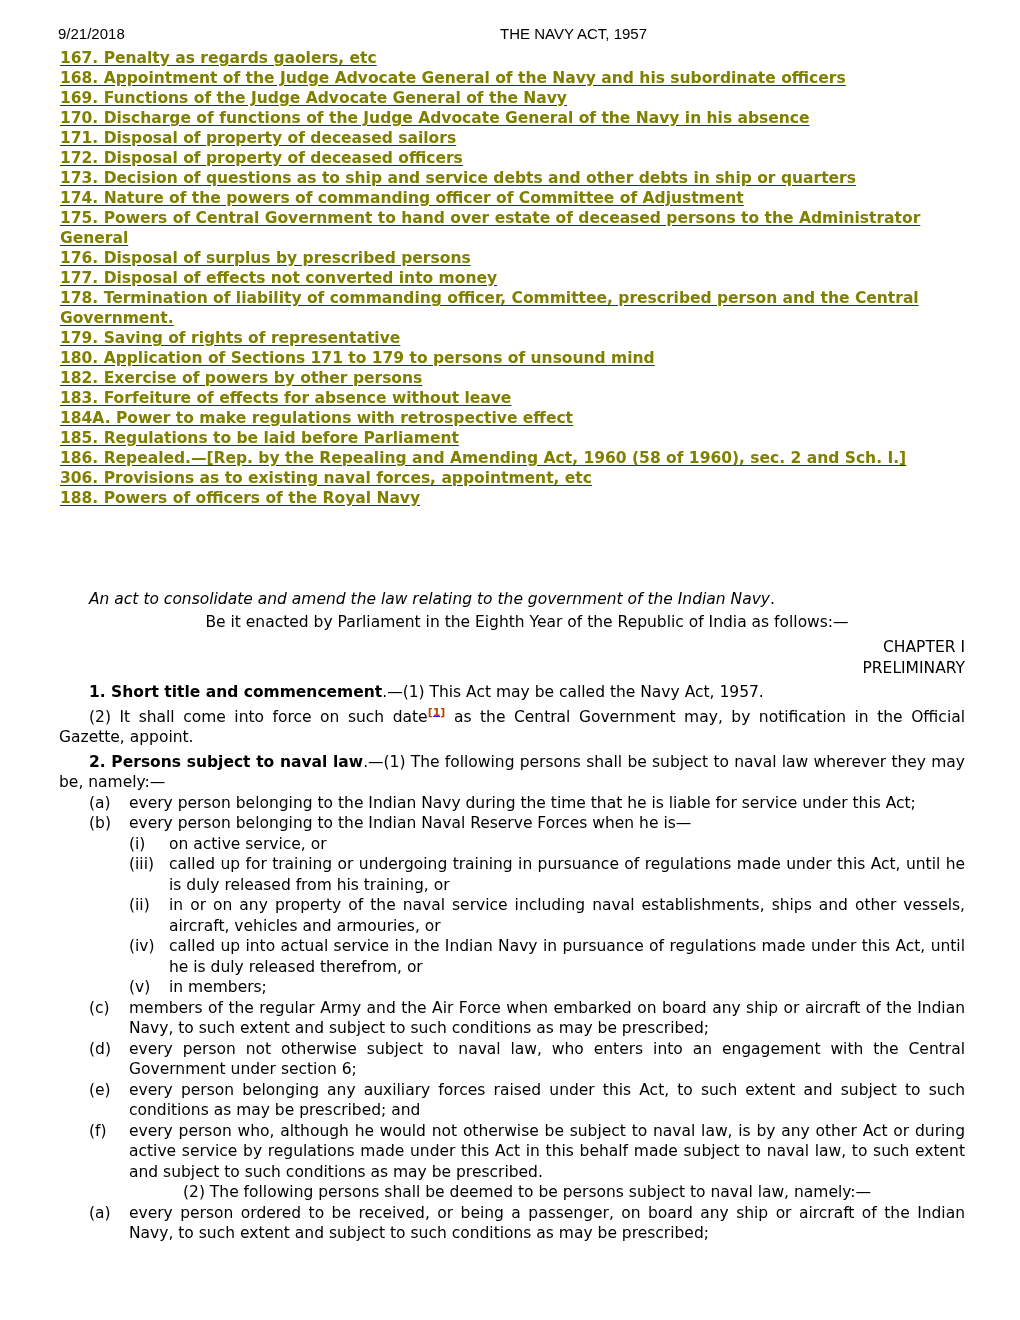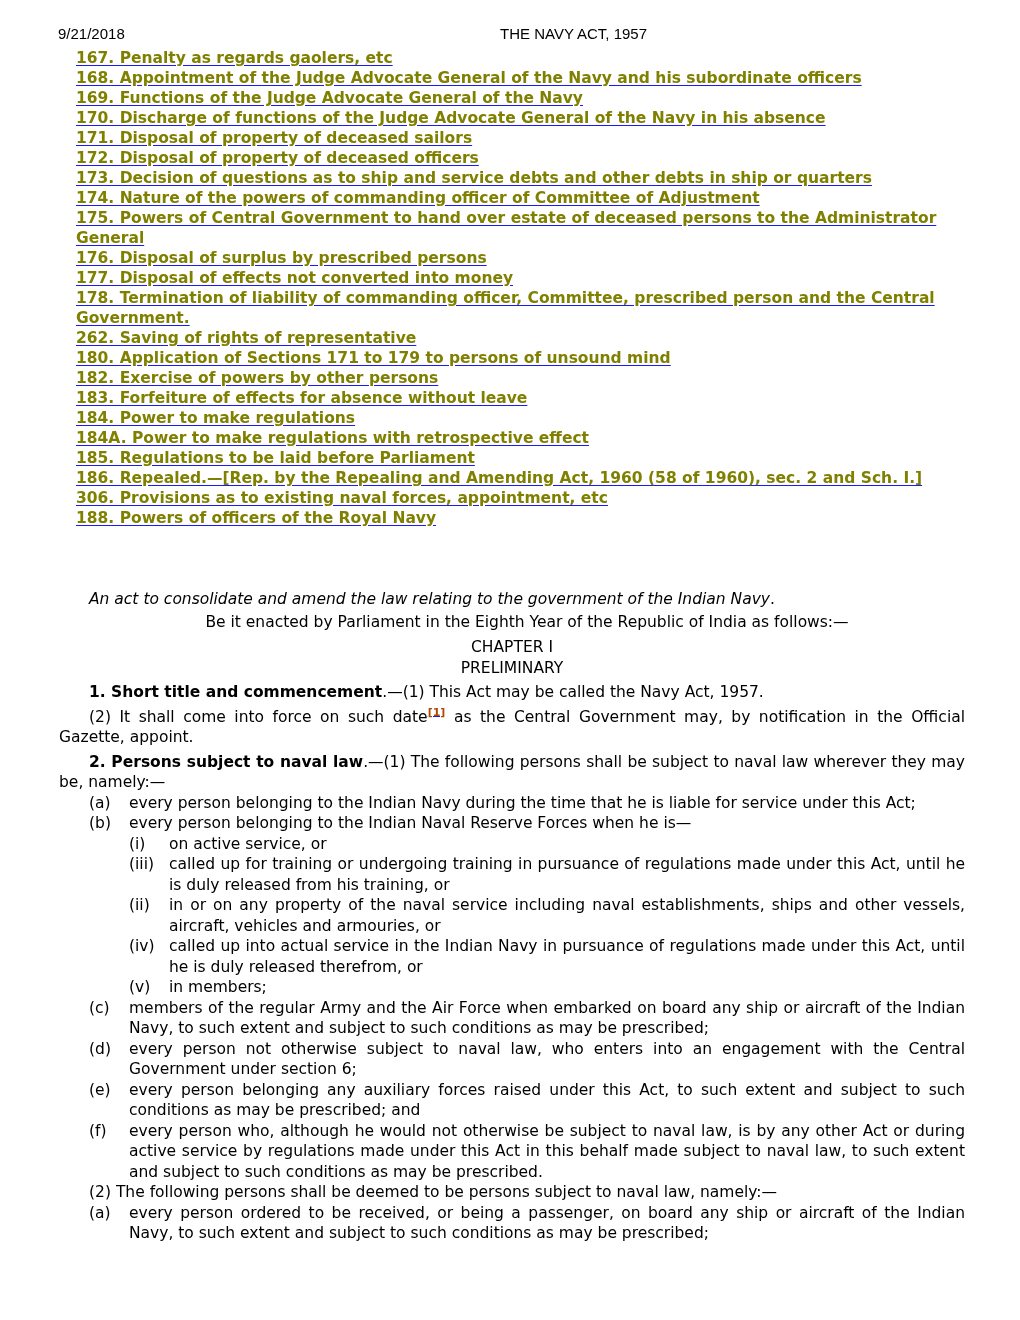--- a/index.html
+++ b/index.html
@@ -8,51 +8,51 @@
     font-family: "DejaVu Sans", sans-serif; color: #000;
   }
   .page-header {
     position: absolute; top: 25px; left: 0; width: 1020px; height: 16px;
     font-family: "Liberation Sans", sans-serif; font-size: 15px; color: #000;
   }
   .page-header .date { position: absolute; left: 58px; top: 0; }
   .page-header .title { position: absolute; left: 500px; top: 0; }
 
   .toc {
-    position: absolute; left: 76px; top: 48px; width: 900px;
+    position: absolute; left: 60px; top: 48px; width: 900px;
     list-style: none; margin: 0; padding: 0;
   }
   .toc li { margin: 0; padding: 0; line-height: 20px; }
   .toc a {
     font-family: "DejaVu Sans", sans-serif; font-weight: bold; font-size: 15.5px;
     color: #808000; text-decoration: underline; text-decoration-color: #1a1aff;
     text-underline-offset: 2px; letter-spacing: 0px; cursor: pointer;
   }
 
   .body-text {
     position: absolute; left: 59px; top: 589px; width: 906px;
     font-size: 15.5px; line-height: 20.5px;
   }
   .body-text p { margin: 0; }
   .preamble { padding-left: 30px; font-style: italic; }
   .enact { padding-left: 30px; margin-top: 2px !important; text-align: center; }
-  .center { text-align: center; }
+  .center { text-align: right; }
   .chapter { margin-top: 5px !important; }
   .section { text-indent: 30px; text-align: justify; margin-top: 4px !important; }
   .section b { font-weight: bold; }
   sup.fn { font-size: 11px; vertical-align: super; line-height: 0; }
   sup.fn a { color: #b34700; font-weight: bold; text-decoration: underline; text-decoration-color: #1a1aff; }
   .item { display: flex; margin: 0; text-align: justify; }
   .item .lbl { flex: 0 0 auto; }
   .lvl1 { padding-left: 30px; }
   .lvl1 .lbl { width: 40px; }
   .lvl2 { padding-left: 70px; }
   .lvl2 .lbl { width: 40px; }
   .item .txt { flex: 1; }
-  .item2 { padding-left: 30px; margin: 0; }
+  .item2 { padding-left: 30px; margin: 0; text-align: center; }
 </style>
 </head>
 <body>
 
 <div class="page-header">
   <span class="date">9/21/2018</span>
   <span class="title">THE NAVY ACT, 1957</span>
 </div>
 
 <ul class="toc">
@@ -61,25 +61,24 @@
   <li><a>169. Functions of the Judge Advocate General of the Navy</a></li>
   <li><a>170. Discharge of functions of the Judge Advocate General of the Navy in his absence</a></li>
   <li><a>171. Disposal of property of deceased sailors</a></li>
   <li><a>172. Disposal of property of deceased officers</a></li>
   <li><a>173. Decision of questions as to ship and service debts and other debts in ship or quarters</a></li>
   <li><a>174. Nature of the powers of commanding officer of Committee of Adjustment</a></li>
   <li><a>175. Powers of Central Government to hand over estate of deceased persons to the Administrator General</a></li>
   <li><a>176. Disposal of surplus by prescribed persons</a></li>
   <li><a>177. Disposal of effects not converted into money</a></li>
   <li><a>178. Termination of liability of commanding officer, Committee, prescribed person and the Central Government.</a></li>
-  <li><a>262. Saving of rights of representative</a></li>
+  <li><a>179. Saving of rights of representative</a></li>
   <li><a>180. Application of Sections 171 to 179 to persons of unsound mind</a></li>
   <li><a>182. Exercise of powers by other persons</a></li>
   <li><a>183. Forfeiture of effects for absence without leave</a></li>
-  <li><a>184. Power to make regulations</a></li>
   <li><a>184A. Power to make regulations with retrospective effect</a></li>
   <li><a>185. Regulations to be laid before Parliament</a></li>
   <li><a>186. Repealed.—[Rep. by the Repealing and Amending Act, 1960 (58 of 1960), sec. 2 and Sch. I.]</a></li>
   <li><a>306. Provisions as to existing naval forces, appointment, etc</a></li>
   <li><a>188. Powers of officers of the Royal Navy</a></li>
 </ul>
 
 <div class="body-text">
   <p class="preamble"><span>An act to consolidate and amend the law relating to the government of the Indian Navy</span><span style="font-style:normal">.</span></p>
   <p class="enact">Be it enacted by Parliament in the Eighth Year of the Republic of India as follows:—</p>

